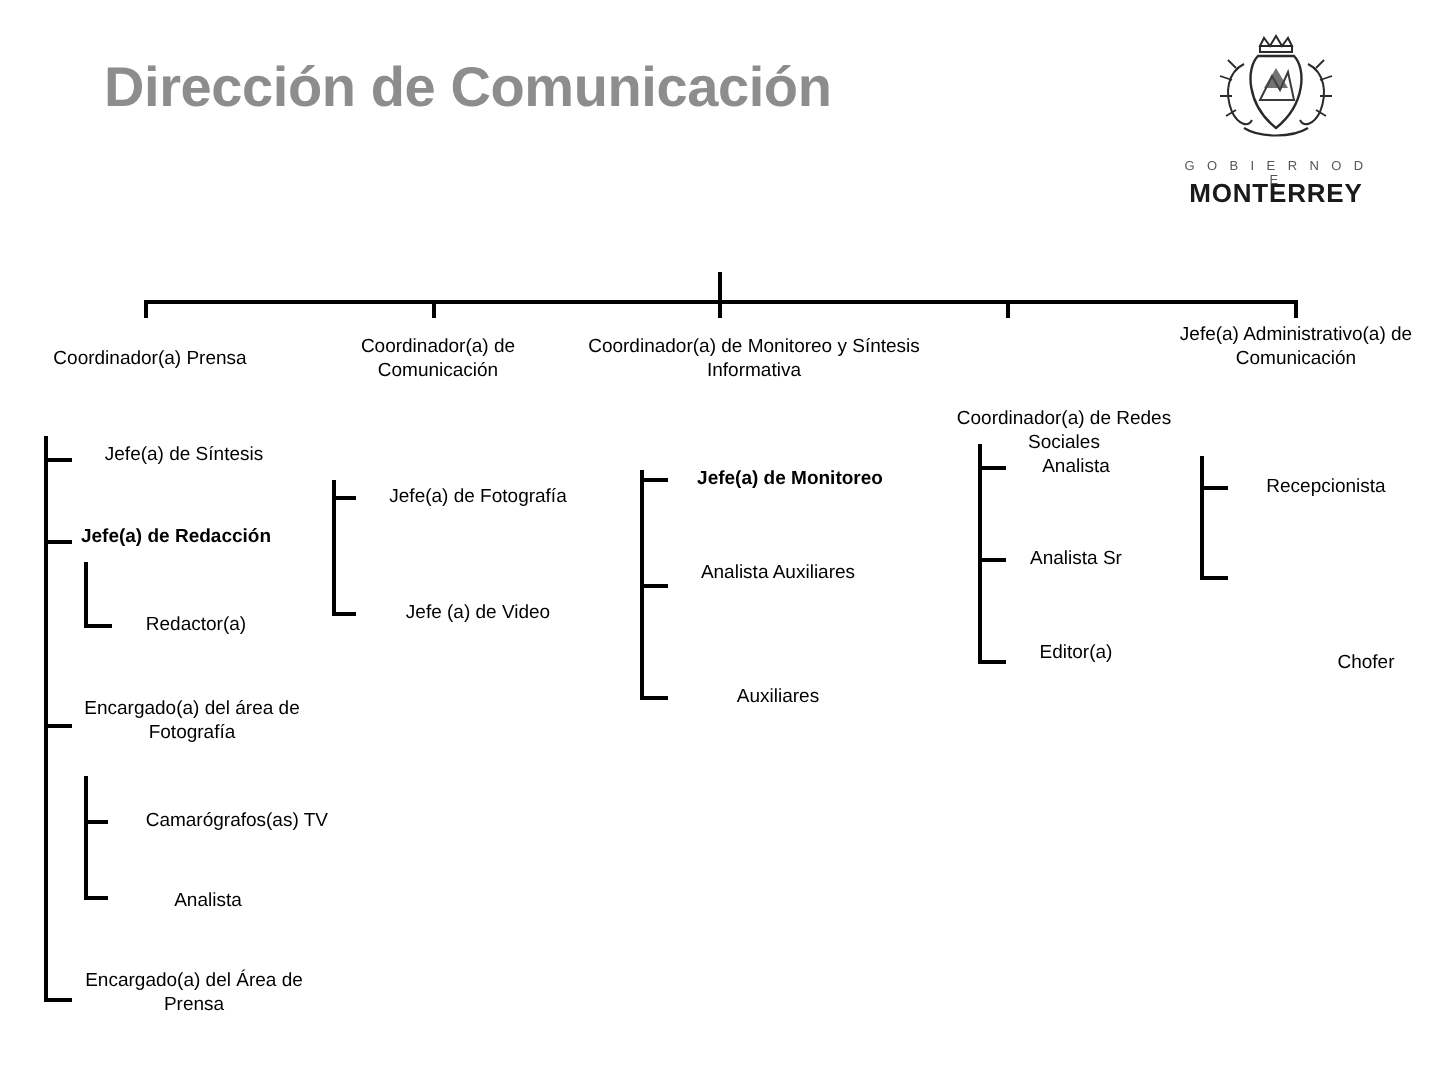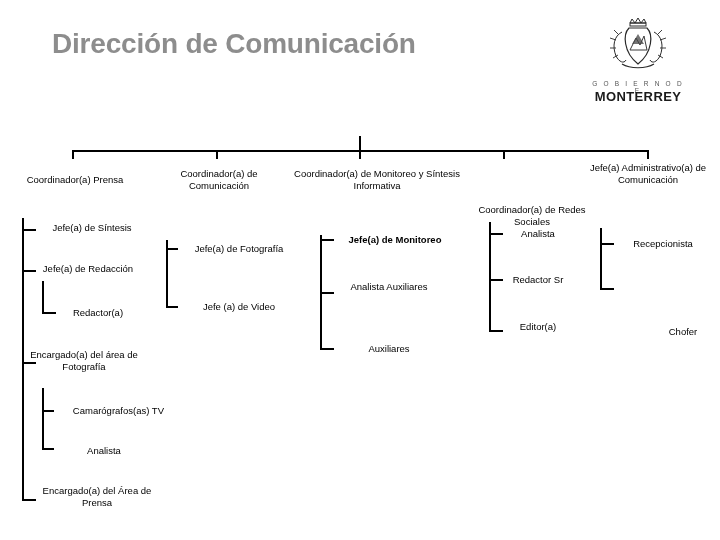--- a/index.html
+++ b/index.html
@@ -129,27 +129,27 @@
   <div class="node l1" style="left:580px; top:162px; width:136px;">Jefe(a) Administrativo(a) de Comunicación</div>
 
   <div class="vline" style="left:22px; top:218px; height:283px;"></div>
   <div class="hline" style="left:22px; top:229px; width:14px;"></div>
   <div class="hline" style="left:22px; top:270px; width:14px;"></div>
   <div class="hline" style="left:22px; top:362px; width:14px;"></div>
   <div class="hline" style="left:22px; top:499px; width:14px;"></div>
 
   <div class="node" style="left:28px; top:222px; width:128px;">Jefe(a) de Síntesis</div>
 
-  <div class="node" style="left:20px; top:263px; width:136px;">Jefe(a) de Redacción</div>
+  <div class="node" style="left:20px; top:263px; width:136px;font-weight:bold;">Jefe(a) de Redacción</div>
 
   <div class="vline" style="left:42px; top:281px; height:33px;"></div>
   <div class="hline" style="left:42px; top:312px; width:14px;"></div>
   <div class="node" style="left:50px; top:307px; width:96px;">Redactor(a)</div>
 
-  <div class="node" style="left:18px; top:349px; width:132px;">Encargado(a) del área de Fotografía</div>
+  <div class="node" style="left:30px; top:349px; width:132px;">Encargado(a) del área de Fotografía</div>
 
   <div class="vline" style="left:42px; top:388px; height:62px;"></div>
   <div class="hline" style="left:42px; top:410px; width:12px;"></div>
   <div class="hline" style="left:42px; top:448px; width:12px;"></div>
   <div class="node" style="left:50px; top:405px; width:114px;text-align:right;">Camarógrafos(as) TV</div>
   <div class="node" style="left:56px; top:445px; width:96px;">Analista</div>
 
   <div class="node" style="left:30px; top:485px; width:134px;">Encargado(a) del Área de Prensa</div>
 
   <div class="vline" style="left:166px; top:240px; height:68px;"></div>
@@ -167,21 +167,21 @@
   <div class="node" style="left:330px; top:234px; width:130px;font-weight:bold;">Jefe(a) de Monitoreo</div>
   <div class="node" style="left:344px; top:281px; width:90px;">Analista Auxiliares</div>
   <div class="node" style="left:344px; top:343px; width:90px;">Auxiliares</div>
 
   <div class="vline" style="left:489px; top:222px; height:110px;"></div>
   <div class="hline" style="left:489px; top:233px; width:14px;"></div>
   <div class="hline" style="left:489px; top:279px; width:14px;"></div>
   <div class="hline" style="left:489px; top:330px; width:14px;"></div>
 
   <div class="node" style="left:496px; top:228px; width:84px;">Analista</div>
-  <div class="node" style="left:496px; top:274px; width:84px;">Redactor Sr</div>
+  <div class="node" style="left:496px; top:274px; width:84px;">Analista Sr</div>
   <div class="node" style="left:496px; top:321px; width:84px;">Editor(a)</div>
 
   <div class="vline" style="left:600px; top:228px; height:62px;"></div>
   <div class="hline" style="left:600px; top:243px; width:14px;"></div>
   <div class="hline" style="left:600px; top:288px; width:14px;"></div>
 
   <div class="node" style="left:612px; top:238px; width:102px;">Recepcionista</div>
   <div class="node" style="left:632px; top:280px; width:102px;margin-top:46px;">Chofer</div>
 
 </div>

